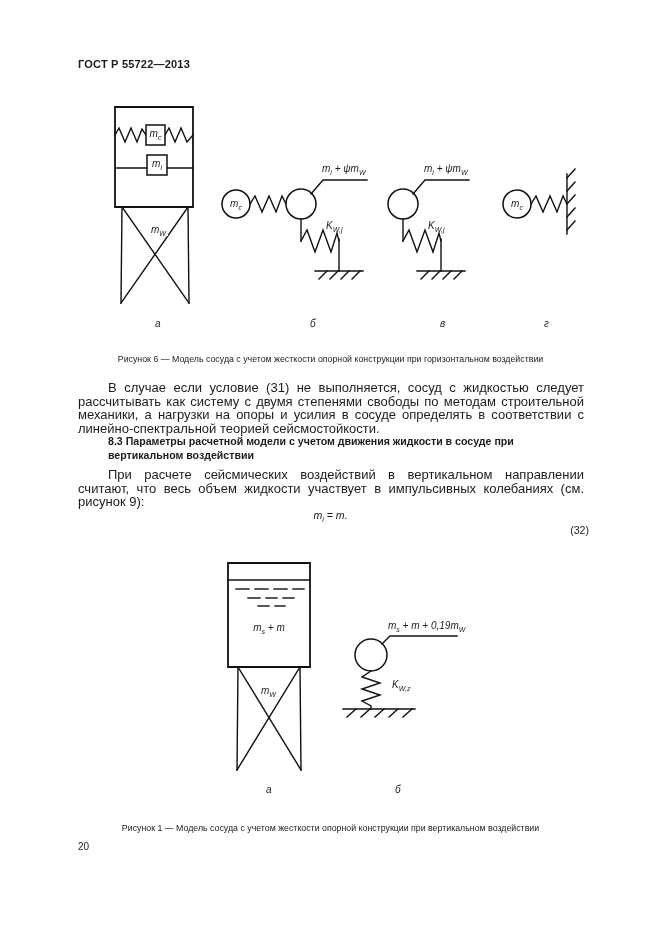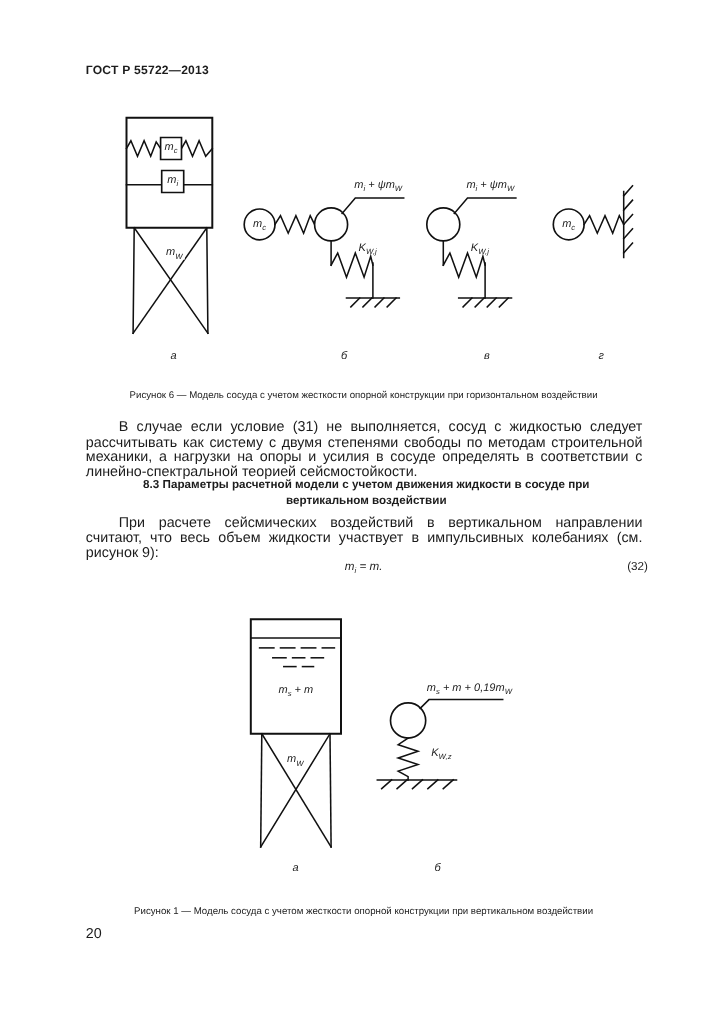--- a/index.html
+++ b/index.html
@@ -1,32 +1,32 @@
 <!DOCTYPE html>
 <html><head>
 <meta charset="utf-8">
 <style>
   html,body{margin:0;padding:0;background:#fff;}
   .page{
     position:relative;width:661px;height:935px;background:#ffffff;
     font-family:"Liberation Sans",sans-serif;color:#1c1c1c;overflow:hidden;
   }
-  .abs{position:absolute;text-align:center;}
+  .abs{position:absolute;}
   .header{left:78px;top:58px;font-size:11px;font-weight:bold;letter-spacing:.2px;}
   .bodytext{
     left:78px;width:506px;font-size:13px;line-height:13.6px;
     text-align:justify;text-indent:30px;
   }
   .heading{
     left:108px;width:450px;font-size:10.6px;line-height:13.6px;font-weight:bold;
   }
   .caption{left:0;width:661px;text-align:center;font-size:8.8px;color:#222;}
   .formula-row{left:0;top:509px;width:661px;height:16px;text-align:center;font-size:10.6px;}
-  .formula-num{position:absolute;right:72px;top:0;font-style:normal;}
-  .pagenum{left:78px;top:841px;font-size:13px;}
+  .formula-num{position:absolute;right:72px;top:15px;font-style:normal;}
+  .pagenum{left:78px;top:841px;font-size:10px;}
   .mlabel{
     position:absolute;font-size:10px;font-style:italic;white-space:nowrap;
     line-height:12px;
   }
   .mlabel sub{font-size:7px;font-style:italic;line-height:0;}
   .mlabel i{font-style:italic;font-weight:normal;}
   .wbg{background:#fff;padding:0 2px;}
   .ctr{text-align:center;}
   .diag-letter{position:absolute;font-size:10px;font-style:italic;}
   svg{position:absolute;overflow:visible;}

